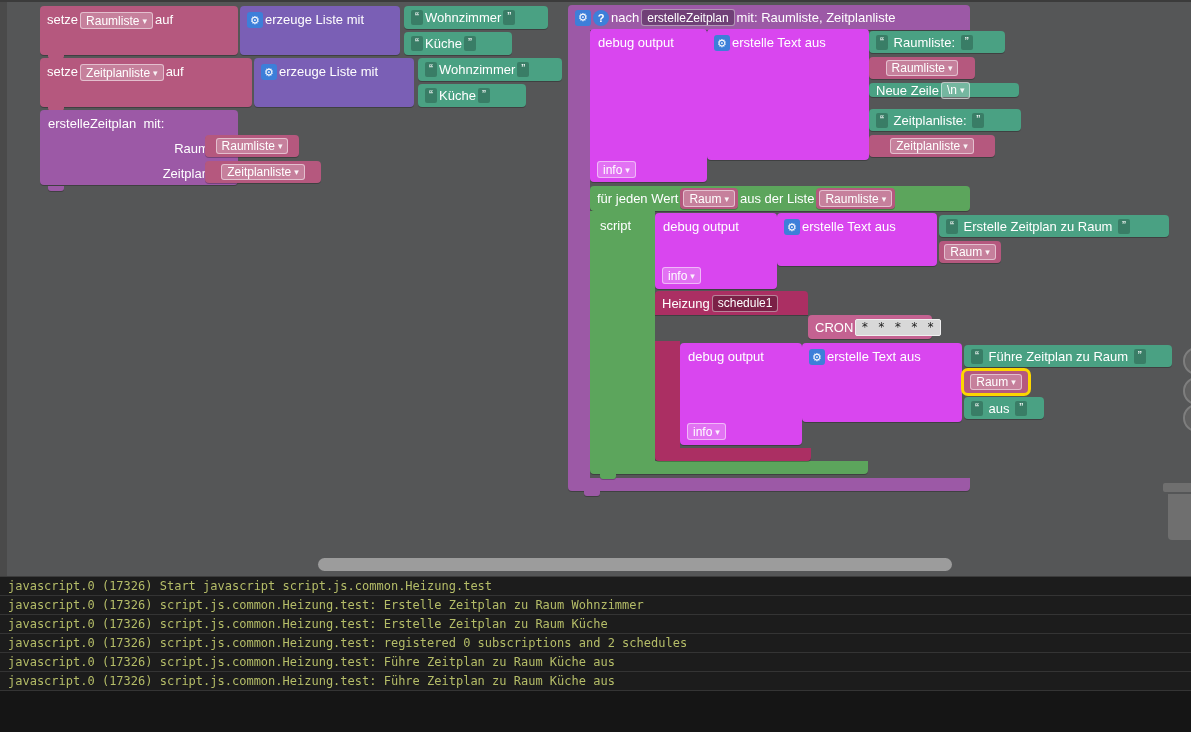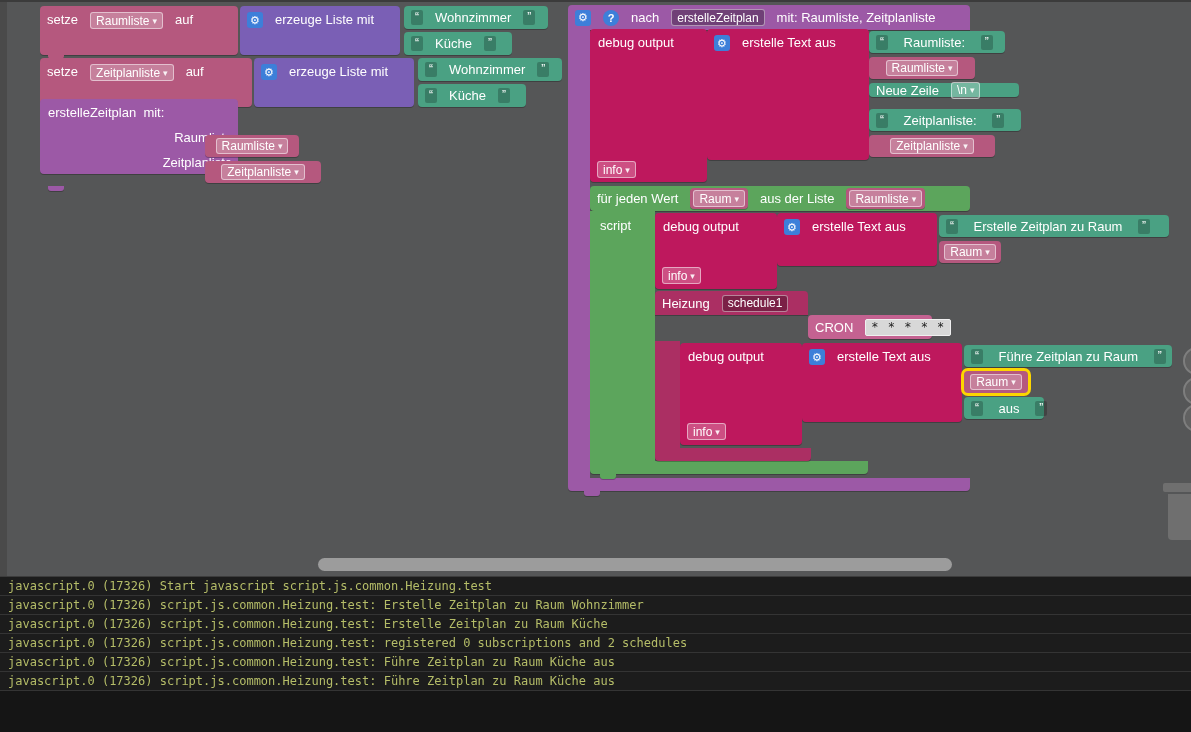--- a/index.html
+++ b/index.html
@@ -3,27 +3,27 @@
 <meta charset="utf-8">
 <style>
   *{box-sizing:border-box;margin:0;padding:0}
   html,body{width:1191px;height:732px;background:#555657;overflow:hidden;
     font-family:"Liberation Sans",sans-serif}
   .ws{position:absolute;left:0;top:0;width:1191px;height:576px;background:#555657;
     border-top:2px solid #3b3b3b;overflow:hidden}
   .edge{position:absolute;left:0;top:0;width:7px;height:576px;background:#4a4a4a}
   .blk{position:absolute;border-radius:4px;color:#fff;font-size:13px;white-space:nowrap;
     box-shadow:0 1px 0 rgba(0,0,0,.25)}
-  .row{display:flex;align-items:center;gap:12px;padding:0 7px}
+  .row{display:flex;align-items:center;gap:2px;padding:0 7px}
   .topline{align-items:flex-start;padding-top:6px}
   .pink{background:#b5587e}
   .purple{background:#7a5fb5}
   .teal{background:#4aa183}
   .magenta{background:#9c59a6}
-  .blue{background:#be185d}
+  .blue{background:#d946ef}
   .green{background:#5ca55c}
   .crimson{background:#ab2f63}
   .cron{background:#c46291}
   .chip{display:inline-flex;align-items:center;gap:3px;background:rgba(255,255,255,.24);
     border:1px solid rgba(255,255,255,.5);border-radius:3px;padding:0 5px;height:17px;
     font-size:12px;color:#fff;white-space:pre}
   .arr{font-size:9px;opacity:.9}
   .fdark{display:inline-flex;align-items:center;background:rgba(0,0,0,.28);
     border:1px solid rgba(255,255,255,.45);border-radius:3px;padding:0 5px;height:17px;
     font-size:12px;color:#fff}
@@ -97,21 +97,21 @@
     <span class="q">“</span>
     <span class="pre">Wohnzimmer</span>
     <span class="q">”</span>
   </div>
   <div class="blk teal row" style="left:418px;top:82px;width:108px;height:23px">
     <span class="q">“</span>
     <span class="pre">Küche</span>
     <span class="q">”</span>
   </div>
 
-  <div class="blk magenta" style="left:40px;top:97px;width:198px;height:75px">
+  <div class="blk magenta" style="left:40px;top:108px;width:198px;height:75px">
     <span class="abslabel pre" style="left:8px;top:6px">erstelleZeitplan  mit:</span>
     <span class="abslabel" style="right:6px;top:31px">Raumliste</span>
     <span class="abslabel" style="right:6px;top:56px">Zeitplanliste</span>
   </div>
   <div class="tab magenta" style="left:48px;top:184px"></div>
   <div class="blk pink varblk" style="left:205px;top:133px;width:94px;height:22px">
     <span class="chip"><span>Raumliste</span><span class="arr">▾</span></span>
   </div>
   <div class="blk pink varblk" style="left:205px;top:159px;width:116px;height:22px">
     <span class="chip"><span>Zeitplanliste</span><span class="arr">▾</span></span>

